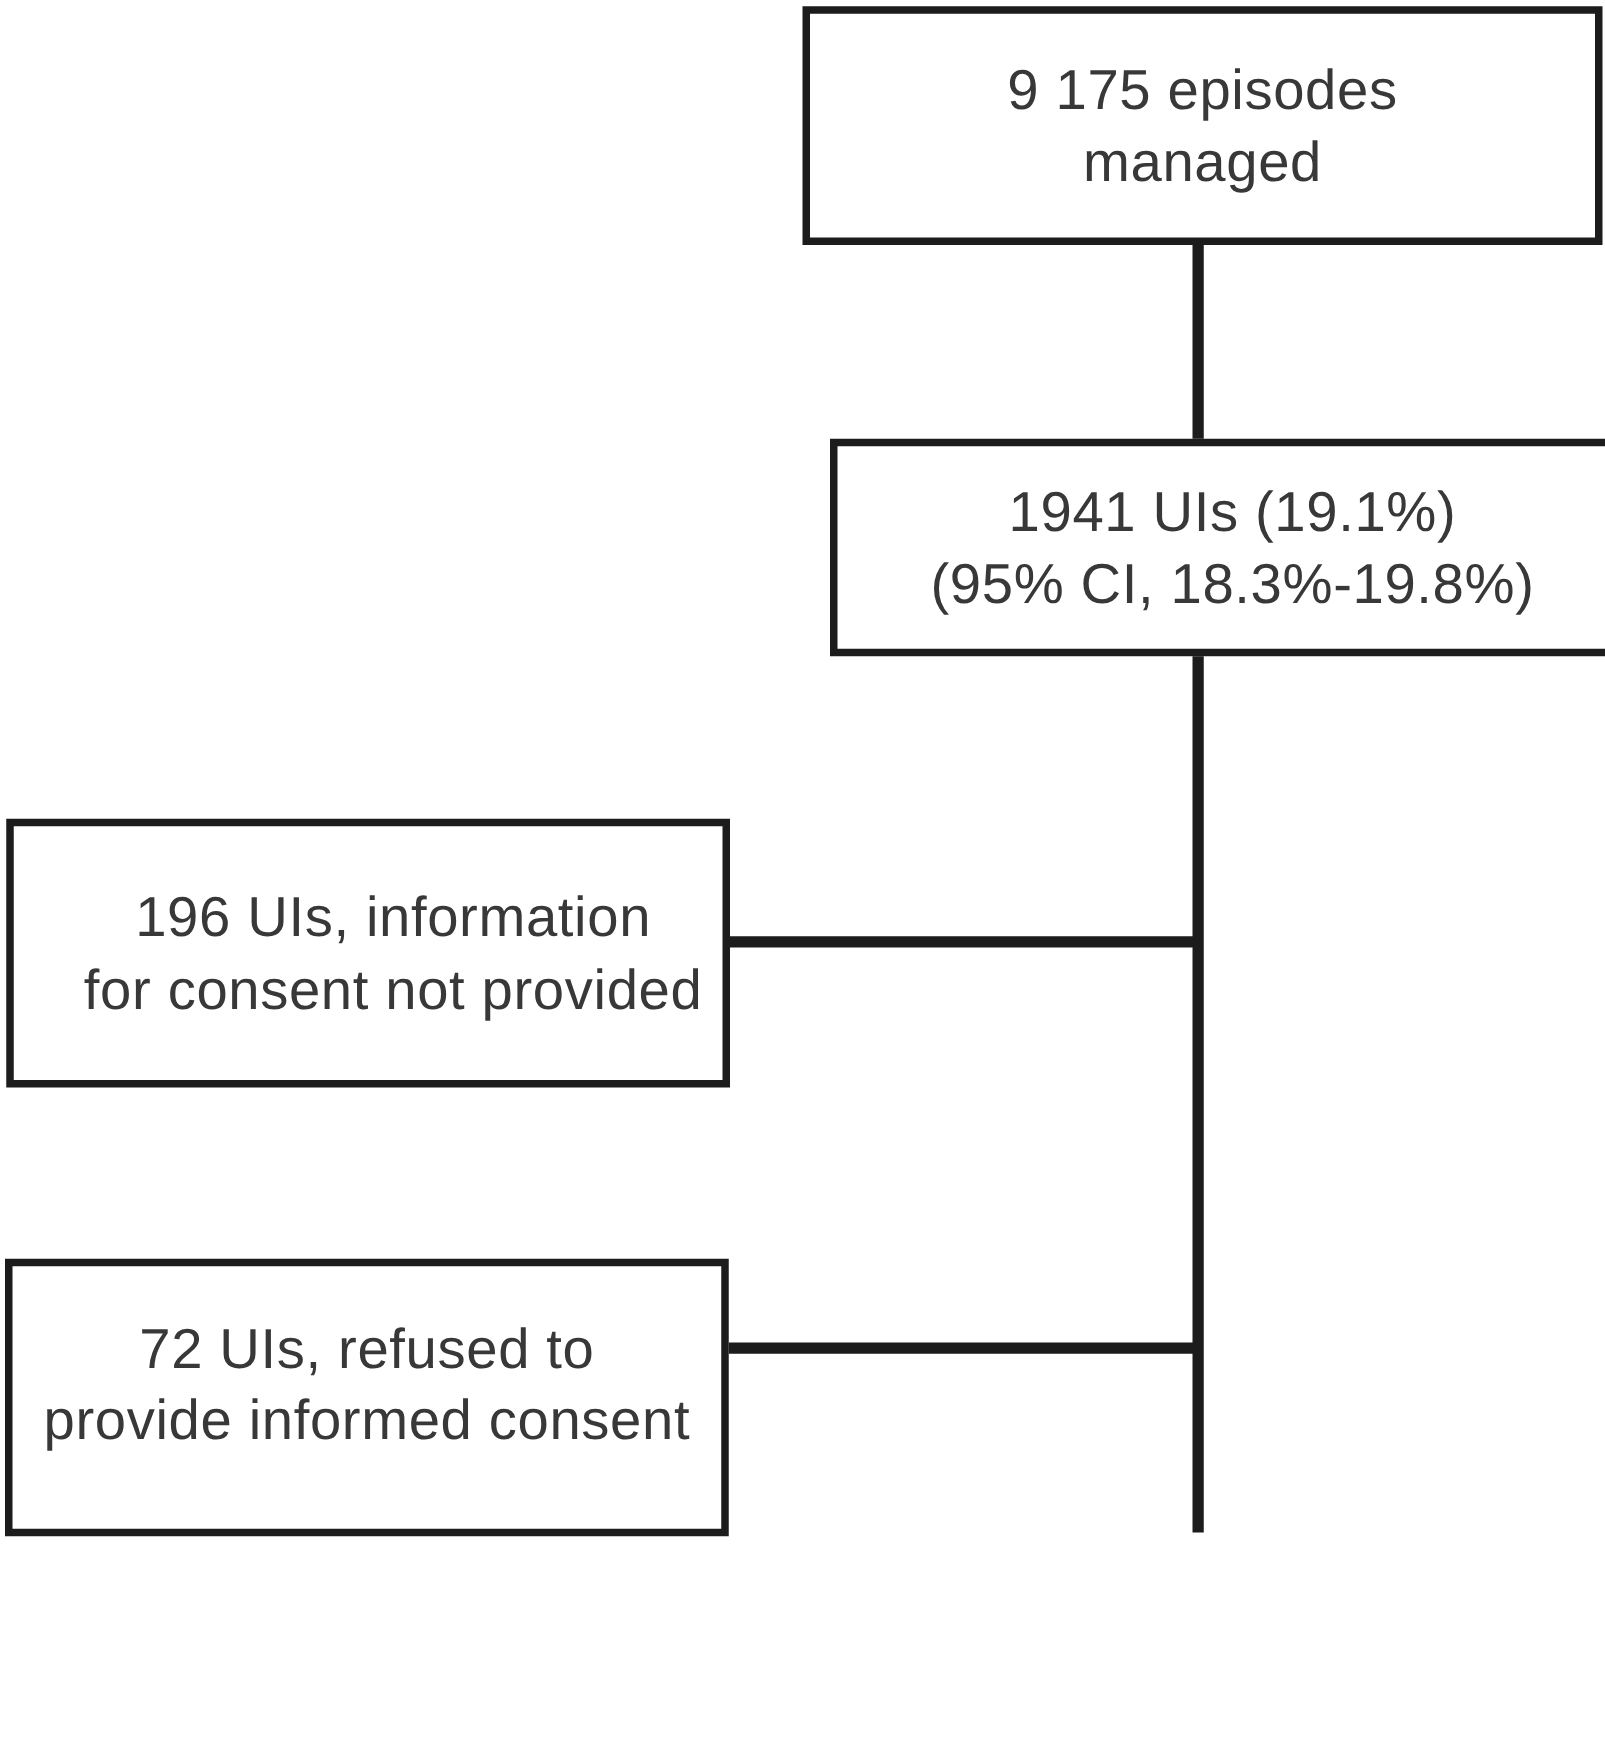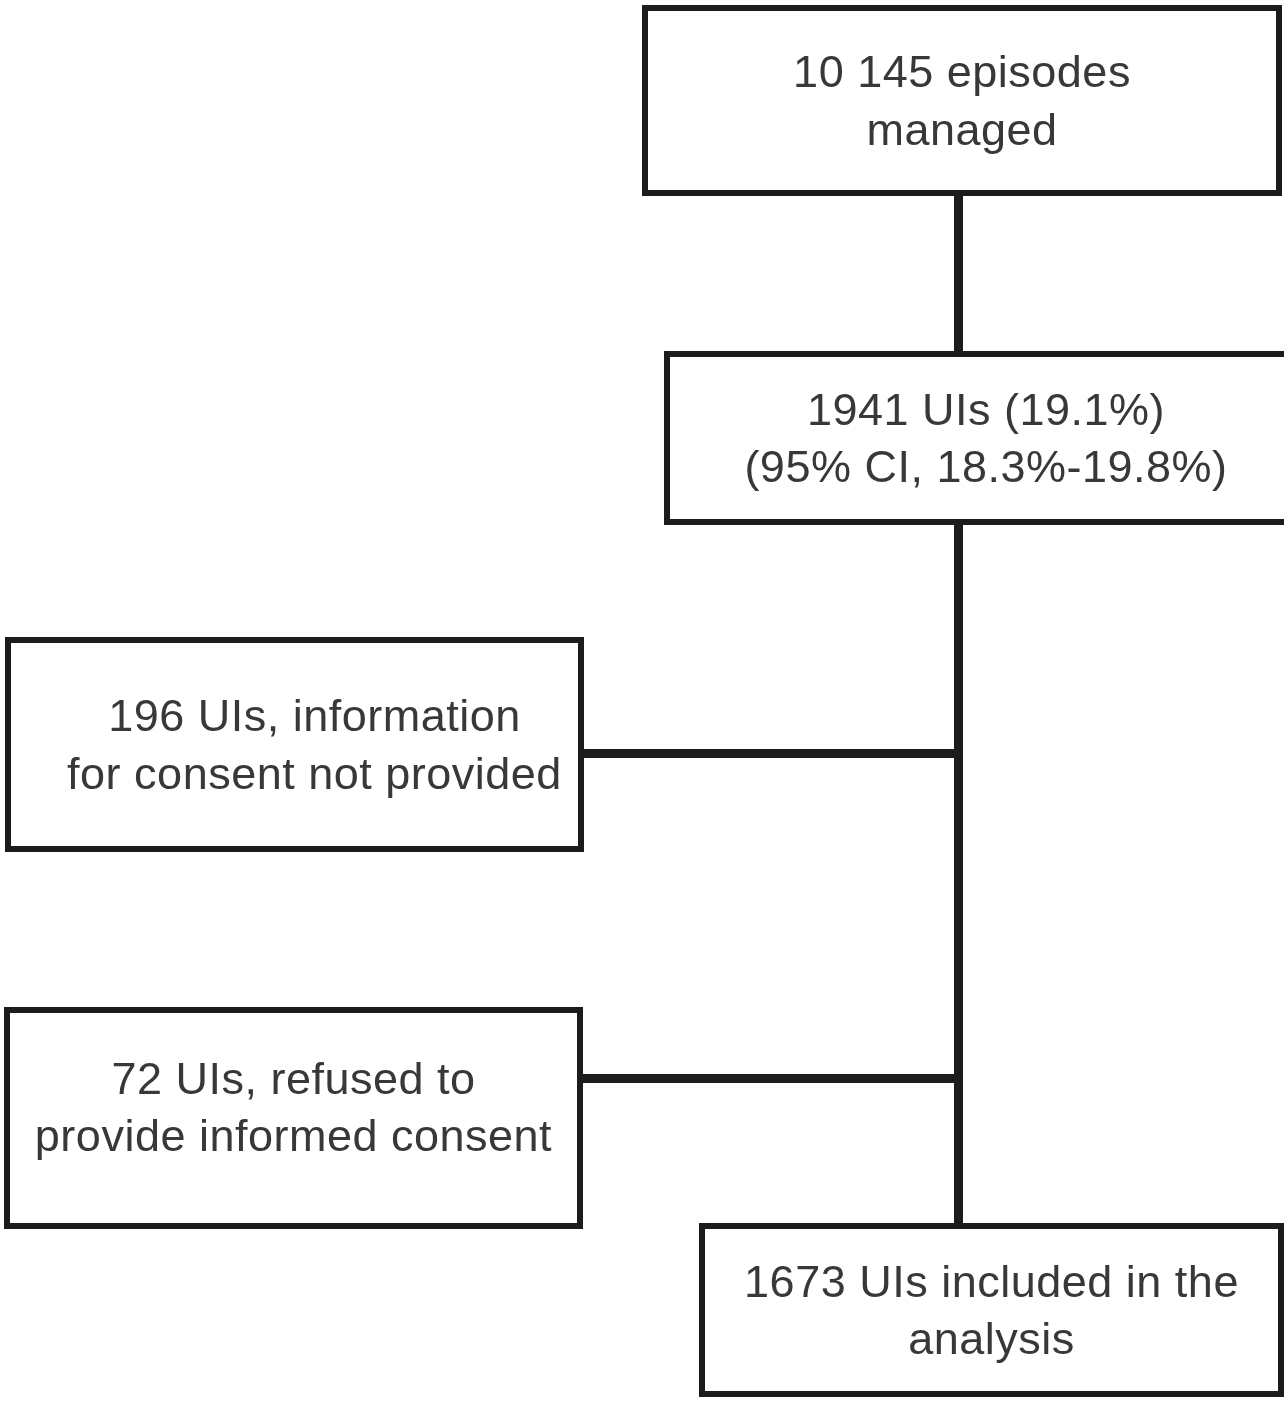--- a/index.html
+++ b/index.html
@@ -34,37 +34,37 @@
     letter-spacing: 0.5px;
   }
   .connector {
     position: absolute;
     background: var(--border-color, #1c1c1c);
     z-index: 1;
   }
   
   #node-episodes   { left: 642px; top: 5px;    width: 640px; height: 191px; }
   #node-uis        { left: 664px; top: 351px;  width: 644px; height: 174px; }
-  #node-noinfo     { left: 5px;   top: 637px;  width: 579px; height: 215px; padding-left: 40px; }
+  #node-noinfo     { left: 5px;   top: 655px;  width: 579px; height: 215px; padding-left: 40px; }
   #node-refused    { left: 4px;   top: 1007px; width: 579px; height: 222px; }
   #node-included   { left: 699px; top: 1223px; width: 585px; height: 174px; }
   #node-refused .node-text { padding-bottom: 22px; }
   
   #conn-v-top      { left: 954px; top: 194px;  width: 9px;   height: 160px; }
   #conn-v-main     { left: 954px; top: 522px;  width: 9px;   height: 704px; }
   #conn-h-noinfo   { left: 582px; top: 749px;  width: 374px; height: 9px;  }
   #conn-h-refused  { left: 582px; top: 1074px; width: 374px; height: 9px;  }
 </style>
 </head>
 <body>
 
 <div id="canvas">
 
   <div class="node" id="node-episodes">
-    <div class="node-text">10 145 episodes
+    <div class="node-text">9 175 episodes
 managed</div>
   </div>
 
   <div class="connector" id="conn-v-top"></div>
 
   <div class="node" id="node-uis">
     <div class="node-text">1941 UIs (19.1%)
 (95% CI, 18.3%-19.8%)</div>
   </div>
 
@@ -77,18 +77,14 @@
 
   <div class="connector" id="conn-h-noinfo"></div>
 
   <div class="node" id="node-refused">
     <div class="node-text">72 UIs, refused to
 provide informed consent</div>
   </div>
 
   <div class="connector" id="conn-h-refused"></div>
 
-  <div class="node" id="node-included">
-    <div class="node-text">1673 UIs included in the
-analysis</div>
-  </div>
 
 </div>
 
 </body></html>

